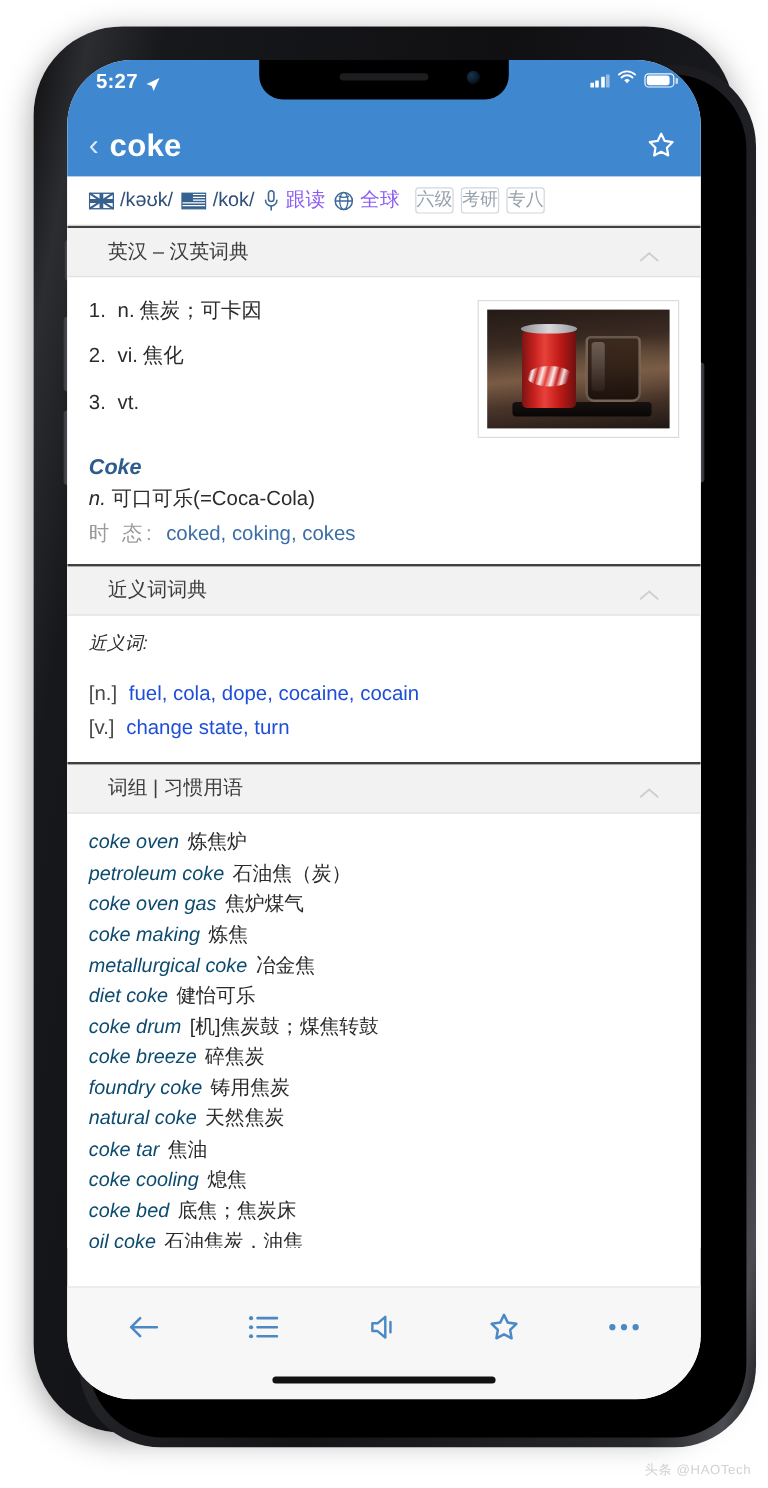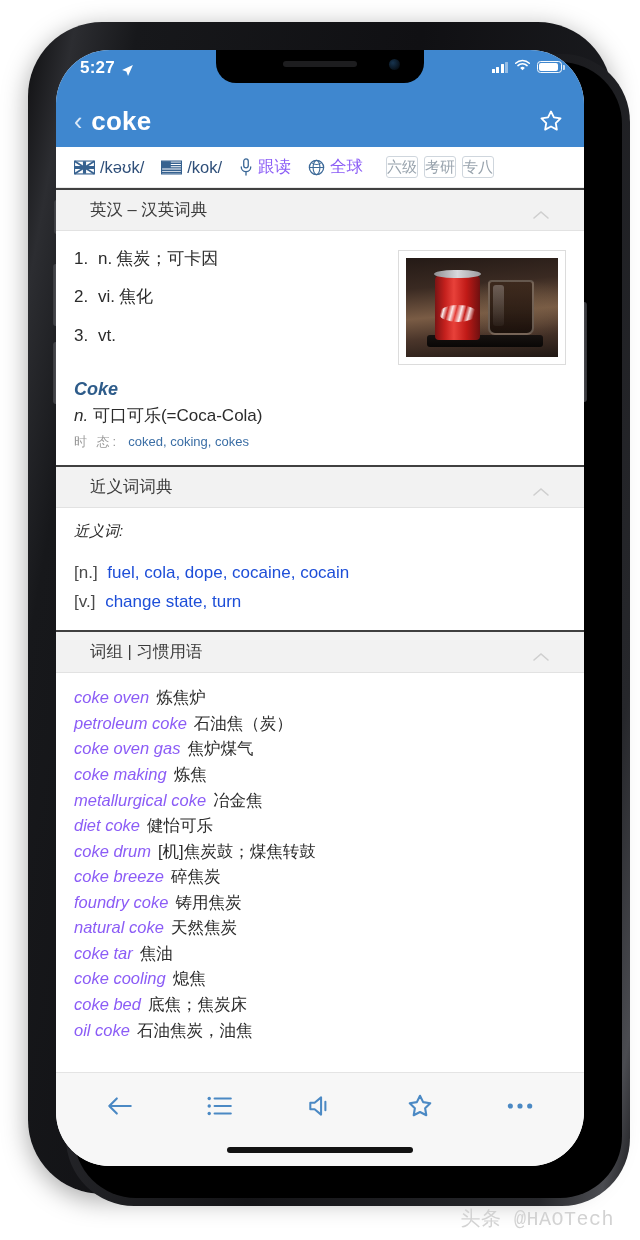--- a/index.html
+++ b/index.html
@@ -85,21 +85,21 @@
     display: flex; align-items: center; padding: 0 20px 0 18px;
     color: #fff; position: relative; z-index: 20;
   }
   .nav-back { font-size: 25px; line-height: 1; color: #dce9f7; font-weight: 300; margin-right: 9px; cursor: pointer; }
   .nav-title { font-size: 26px; font-weight: 700; letter-spacing: .2px; }
   .nav-star { margin-left: auto; width: 26px; height: 26px; cursor: pointer; }
 
   
   .phon-row {
     background: #fff; padding: 9px 14px 9px 18px;
-    display: flex; align-items: center; gap: 17px;
+    display: flex; align-items: center; gap: 7px;
     border-bottom: 1px solid #e9e9e9;
     white-space: nowrap;
   }
   .phon-item { display: flex; align-items: center; gap: 5px; color: #30507a; font-size: 16.5px; }
   .phon-item .ph-text { color: #2f4f79; }
   .flag-ico { width: 21px; height: 15px; display: block; }
   .mic-ico  { width: 14px; height: 18px; display: block; }
   .globe-ico{ width: 17px; height: 17px; display: block; }
   .phon-cn { font-size: 16.5px; color: #8b5cf6; }
   .badges { display: flex; gap: 6px; margin-left: 6px; }
@@ -164,51 +164,51 @@
   .coaster {
     position: absolute; left: 14%; bottom: 10%; width: 76%; height: 12%;
     background: linear-gradient(180deg,#171210,#090706); border-radius: 3px;
   }
 
   
   .pn-block { padding: 2px 18px 14px; }
   .pn-title { font-size: 18px; font-weight: 700; font-style: italic; color: #2e5c8a; margin-bottom: 4px; }
   .pn-def { font-size: 17px; color: #2b2b2b; margin-bottom: 6px; }
   .pn-def em { font-style: italic; }
-  .tense-row { display: flex; align-items: baseline; font-size: 13px; }
+  .tense-row { display: flex; align-items: baseline; font-size: 17px; }
   .tense-label { color: #9a9a9a; letter-spacing: 3px; margin-right: 9px; }
   .tense-val { color: #3b6ea5; }
 
   
   .syn-title { font-size: 15px; color: #2b2b2b; margin-bottom: 20px; font-style: italic; }
   .syn-line { font-size: 17px; color: #2b2b2b; margin-bottom: 4px; line-height: 1.45; }
   .syn-line .pos { color: #4a4a4a; margin-right: 5px; }
   .syn-line a { color: #1d4ed8; text-decoration: none; }
 
   
   .phr-body { padding: 12px 18px 10px; }
   .phr-line { font-size: 16.5px; line-height: 1.55; color: #2b2b2b; white-space: nowrap; }
-  .phr-en { color: #8b5cf6; font-style: italic; margin-right: 7px; }
+  .phr-en { color: #0c4a6e; font-style: italic; margin-right: 7px; }
 
   
   .toolbar {
     position: absolute; left: 0; bottom: 0; width: 100%; height: 94px;
     background: #f7f7f7; border-top: 1px solid #e4e4e4; z-index: 25;
   }
   .tool-icons { display: flex; align-items: center; justify-content: space-around; height: 60px; padding: 6px 14px 0; }
   .tool-btn { width: 34px; height: 30px; cursor: pointer; display: flex; align-items: center; justify-content: center; }
   .home-bar {
     position: absolute; left: 50%; transform: translateX(-50%); bottom: 13px;
     width: 186px; height: 6px; border-radius: 3px; background: #121212;
   }
 
   .wm {
-    position: absolute; right: 26px; bottom: 8px;
-    font-size: 20px; color: #d2d2d2; letter-spacing: .5px;
-    font-family: Liberation Mono, monospace;
+    position: absolute; right: 14px; bottom: 8px;
+    font-size: 11px; color: #d2d2d2; letter-spacing: .5px;
+    font-family: Liberation Sans, sans-serif;
   }
 </style>
 </head>
 <body>
 
 <div id="stage">
 
   <div class="phone-outer">
     <div class="phone-rim"></div>
     <div class="phone-inner"></div>

